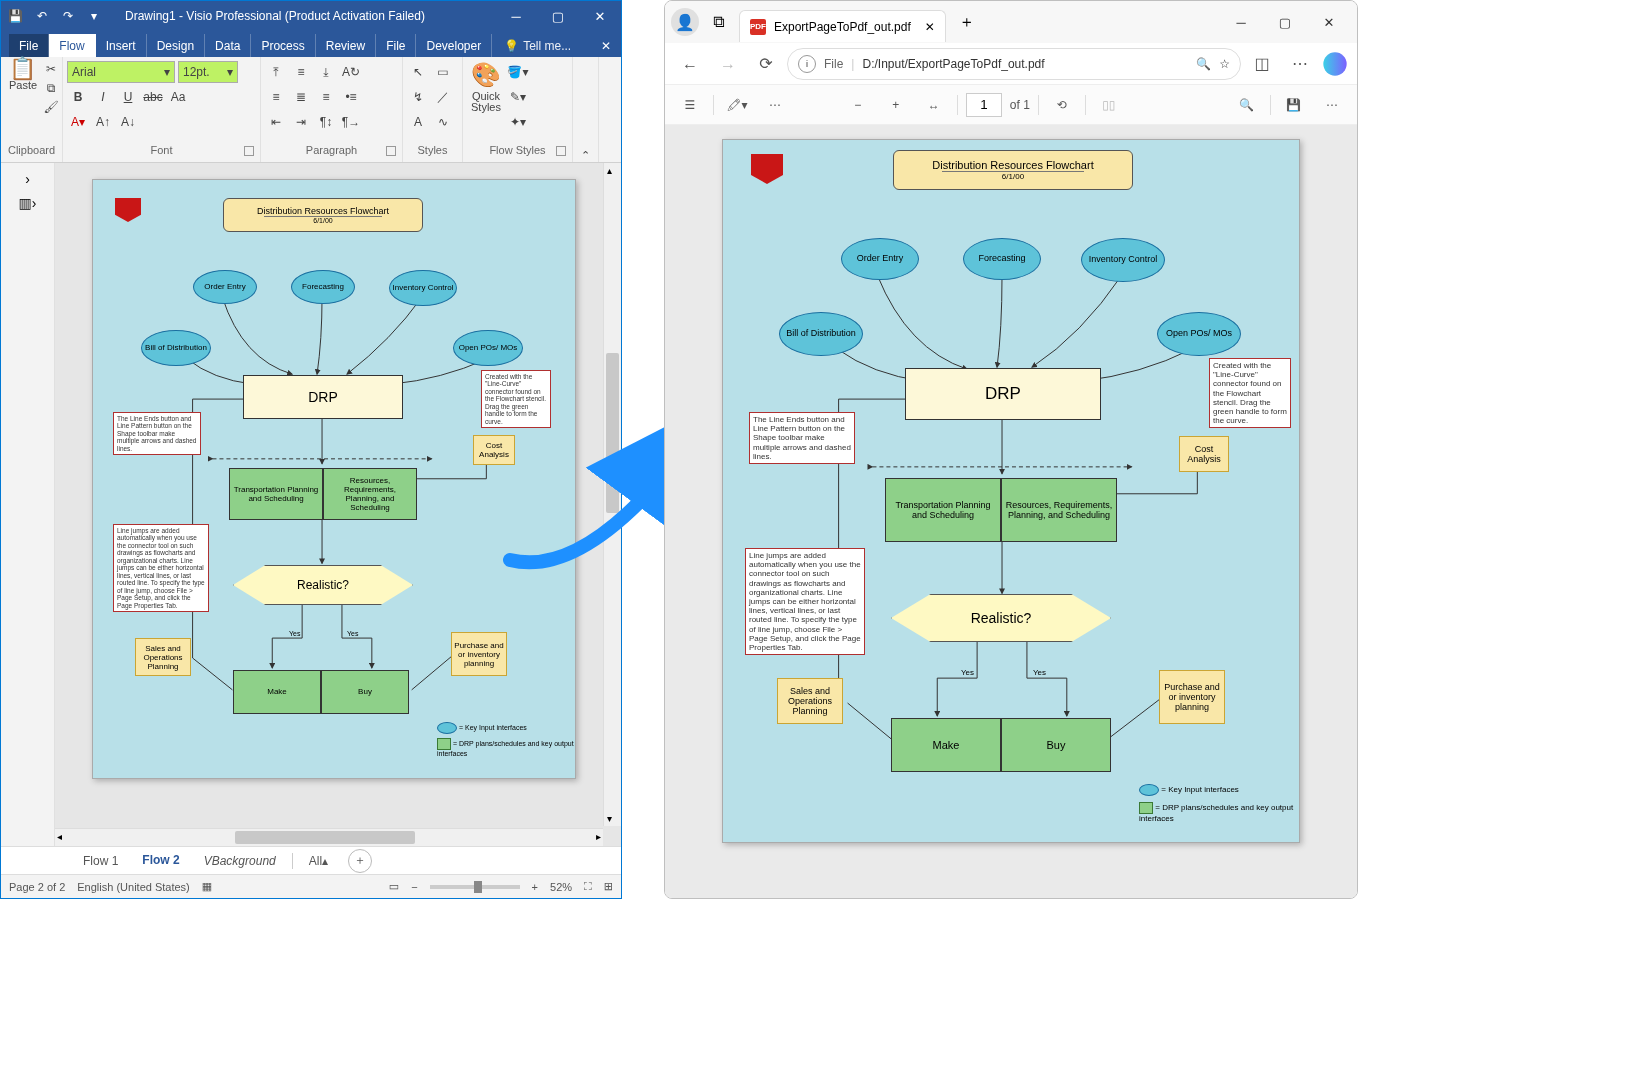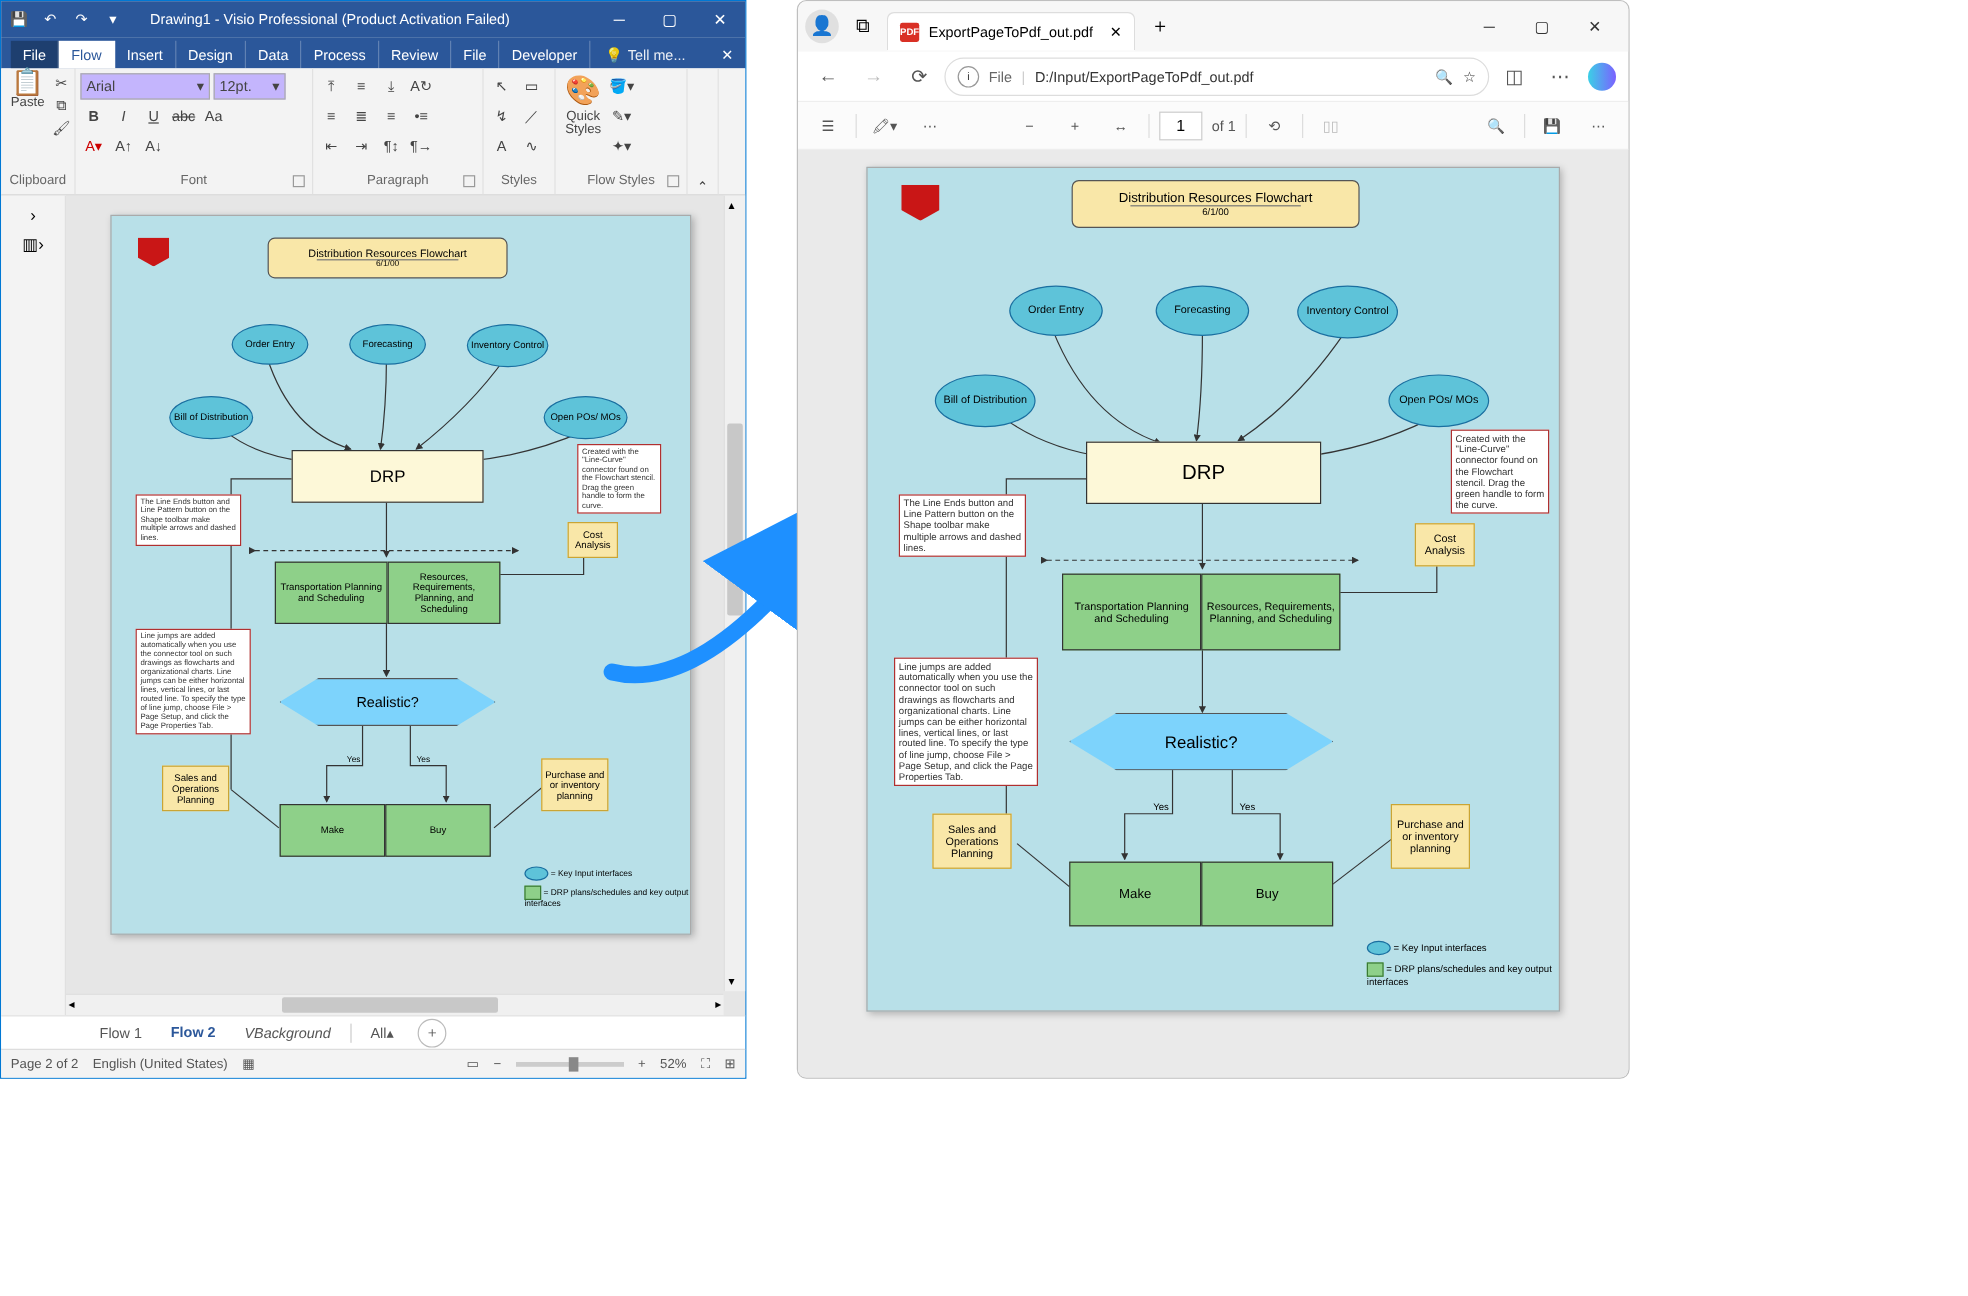--- a/index.html
+++ b/index.html
@@ -20,21 +20,21 @@
 .visio-tabs .tab-close { margin-left: auto; padding: 4px 10px; cursor: pointer; }
 .ribbon { height: 106px; border-bottom: 1px solid #d0d0d0; display: flex; background: #f3f3f3; font-size: 11px; color: #444; }
 .rg { border-right: 1px solid #e1e1e1; display: flex; flex-direction: column; padding: 2px 4px 0; }
 .rg .body { flex: 1; display: flex; gap: 2px; align-items: flex-start; }
 .rg .lab { height: 18px; text-align: center; font-size: 11px; color: #666; position: relative; }
 .rg .lab .lau { position: absolute; right: 2px; top: 2px; width: 10px; height: 10px; border: 1px solid #999; }
 .rbtn { display: flex; flex-direction: column; align-items: center; justify-content: center; gap: 2px; padding: 2px 4px; cursor: pointer; }
 .ic { width: 16px; height: 16px; display: inline-flex; align-items: center; justify-content: center; font-size: 12px; }
 .col { display: flex; flex-direction: column; gap: 3px; padding-top: 2px; }
 .row { display: flex; gap: 3px; align-items: center; }
-.sel { height: 22px; border: 1px solid #ababab; background: #c4b5fd; font-size: 12px; padding: 0 4px; display: flex; align-items: center; justify-content: space-between; }
+.sel { height: 22px; border: 1px solid #ababab; background: #bef264; font-size: 12px; padding: 0 4px; display: flex; align-items: center; justify-content: space-between; }
 .sq { width: 22px; height: 22px; display: flex; align-items: center; justify-content: center; cursor: pointer; font-size: 12px; }
 .left-strip { width: 54px; background: #f3f3f3; border-right: 1px solid #e0e0e0; display: flex; flex-direction: column; gap: 8px; padding-top: 8px; align-items: center; }
 .canvas-wrap { flex: 1; display: flex; position: relative; background: #e6e6e6; }
 .canvas-scroll { flex: 1; overflow: hidden; position: relative; padding: 16px 12px 2px 4px; }
 .scrollbar-v { position: absolute; right: 0; top: 0; bottom: 20px; width: 18px; background: #f0f0f0; border-left: 1px solid #ddd; }
 .scrollbar-v .tr { position: absolute; left: 2px; right: 2px; background: #c8c8c8; border-radius: 2px; }
 .scrollbar-h { position: absolute; left: 54px; right: 18px; bottom: 0; height: 18px; background: #f0f0f0; border-top: 1px solid #ddd; }
 .scrollbar-h .tr { position: absolute; top: 2px; bottom: 2px; background: #c8c8c8; border-radius: 2px; }
 .page-tabs { height: 28px; border-top: 1px solid #ddd; display: flex; align-items: center; padding: 0 60px 0 70px; font-size: 12px; color: #555; gap: 0; background: #fff; }
 .page-tabs .pt { padding: 16px 12px; height: 100%; display: flex; align-items: center; cursor: pointer; }
@@ -49,21 +49,21 @@
 
 
 .flow-page { width: 484px; height: 600px; margin: 0 auto; background: #b8e0e8; border: 1px solid #aaa; box-shadow: 2px 2px 6px rgba(0,0,0,.25); position: relative; font-size: 8px; color: #000; }
 .flow-page.big { width: 578px; height: 704px; font-size: 9px; }
 .ellipse { position: absolute; border-radius: 50%; background: #5ec3d9; border: 1px solid #1a6fa0; display: flex; align-items: center; justify-content: center; text-align: center; padding: 2px; line-height: 1.1; }
 .box { position: absolute; border: 1px solid #333; display: flex; align-items: center; justify-content: center; text-align: center; padding: 3px; line-height: 1.15; }
 .title-box { position: absolute; background: #f9e7a8; border: 1px solid #555; border-radius: 6px; display: flex; flex-direction: column; align-items: center; justify-content: center; }
 .note { position: absolute; background: #fff; border: 1px solid #b03030; padding: 2px 3px; font-size: 6.5px; line-height: 1.15; color: #333; }
 .note.big { font-size: 8px; }
 .post { position: absolute; background: #f9e7a8; border: 1px solid #caa534; display: flex; align-items: center; justify-content: center; text-align: center; padding: 2px; }
-.deci { position: absolute; background: #7dd3fc; border: 1px solid #555; display: flex; align-items: center; justify-content: center; clip-path: polygon(18% 0, 82% 0, 100% 50%, 82% 100%, 18% 100%, 0 50%); }
+.deci { position: absolute; background: #fef9c3; border: 1px solid #555; display: flex; align-items: center; justify-content: center; clip-path: polygon(18% 0, 82% 0, 100% 50%, 82% 100%, 18% 100%, 0 50%); }
 .tag { position: absolute; width: 26px; height: 24px; background: #c91616; clip-path: polygon(0 0, 100% 0, 100% 70%, 50% 100%, 0 70%); }
 .legend-e { border-radius: 50%; background: #5ec3d9; border: 1px solid #1a6fa0; width: 20px; height: 12px; display: inline-block; vertical-align: middle; }
 .legend-b { background: #8ed089; border: 1px solid #3a7a35; width: 14px; height: 12px; display: inline-block; vertical-align: middle; }
 .conn-svg { position: absolute; inset: 0; pointer-events: none; }
 
 
 .edge-window { position: absolute; left: 664px; top: 0; width: 694px; height: 899px; border: 1px solid #bfbfbf; border-radius: 8px; background: #fff; display: flex; flex-direction: column; overflow: hidden; }
 .edge-top { height: 42px; display: flex; align-items: center; padding: 0 6px; gap: 6px; background: #f7f7f7; }
 .edge-profile { width: 28px; height: 28px; border-radius: 50%; background: #e0e0e0; display: flex; align-items: center; justify-content: center; }
 .edge-tab { display: flex; align-items: center; gap: 8px; background: #fff; border: 1px solid #ddd; border-bottom: none; border-radius: 6px 6px 0 0; padding: 6px 10px; font-size: 12px; height: 32px; margin-top: 8px; }

